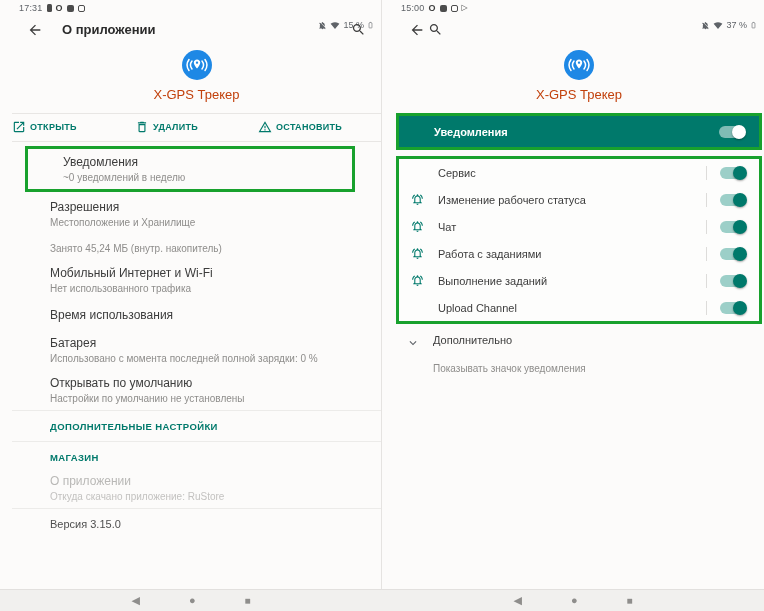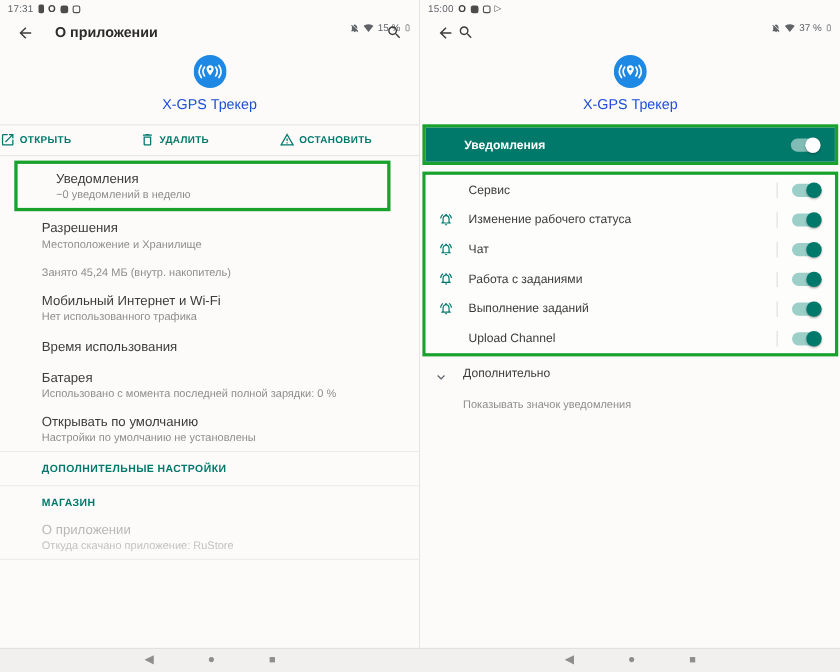--- a/index.html
+++ b/index.html
@@ -1,19 +1,19 @@
 <!DOCTYPE html>
 <html><head>
 <meta charset="utf-8">
 <style>
   * { margin:0; padding:0; box-sizing:border-box; }
   html,body { background:#ffffff; }
   body { font-family:"Liberation Sans", sans-serif; }
   .screen { position:relative; width:764px; height:611px; background:#fcfbfa; overflow:hidden; }
-  .pane { position:absolute; top:0; width:382px; height:589px; background:#fcfbfa; }
+  .pane { position:absolute; top:0; width:382px; height:589px; background:#fcfbfa;padding-left:12px; }
   .pane.left { left:0; border-right:1px solid #e5e3e1; }
   .pane.right { left:382px; }
 
   
   .status-row { height:16px; display:flex; align-items:center; padding:0 7px; font-size:9px; color:#5f6368; }
   .status-left { display:flex; align-items:center; gap:4px; }
   .status-right { margin-left:auto; display:flex; align-items:center; gap:3px;margin-top:34px; }
   .status-time { font-size:9px; color:#5f6368; letter-spacing:.2px; }
   .appic { display:inline-block; }
   .appic.bar { width:5px; height:8px; background:#4c4c4c; border-radius:1.5px; }
@@ -24,21 +24,21 @@
   .pct { font-size:9px; color:#5f6368; }
 
   
   .app-bar { height:27px; display:flex; align-items:center; padding:0 14px; }
   .back-btn { width:18px; height:18px; display:flex; align-items:center; justify-content:center; }
   .app-bar-title { margin-left:18px; font-size:13px; font-weight:700; color:#2b2b2b; flex:1; }
   .search-btn { width:18px; height:18px; display:flex; align-items:center; justify-content:center; }
 
   
   .app-header { text-align:center; padding:7px 0 11px 0; }
-  .app-name { font-size:13px; color:#1d4ed8; margin-top:7px; }
+  .app-name { font-size:13px; color:#c2410c; margin-top:7px; }
 
   
   .actions-row { display:flex; border-top:1px solid #e8e6e4; border-bottom:1px solid #e8e6e4; padding:6px 0 7px 0; }
   .action-btn { flex:1; display:flex; flex-direction:row; align-items:center; gap:4px; cursor:pointer; }
   .action-label { font-size:9px; font-weight:700; color:#00796B; letter-spacing:.3px; }
 
   
   .hl { border:3px solid #18a12d; }
   .hl-left { margin:4px 26px 0 13px; }
   .list-row { padding:6px 16px 6px 38px; }
@@ -194,20 +194,21 @@
 
     <div class="divider"></div>
     <div class="section-h">ДОПОЛНИТЕЛЬНЫЕ НАСТРОЙКИ</div>
     <div class="divider"></div>
     <div class="section-h">МАГАЗИН</div>
     <div class="list-row disabled" style="padding-top:2px">
       <div class="lr-title">О приложении</div>
       <div class="lr-sub">Откуда скачано приложение: RuStore</div>
     </div>
     <div class="divider"></div>
+    <div class="version-row">Версия 3.15.0</div>
   </div>
 
   <div class="pane right">
 
     <div class="status-row">
       <div class="status-left">
         <span class="status-time">15:00</span>
         <span class="appic oval">O</span>
         <span class="appic sq"></span>
         <span class="appic sqo"></span>

